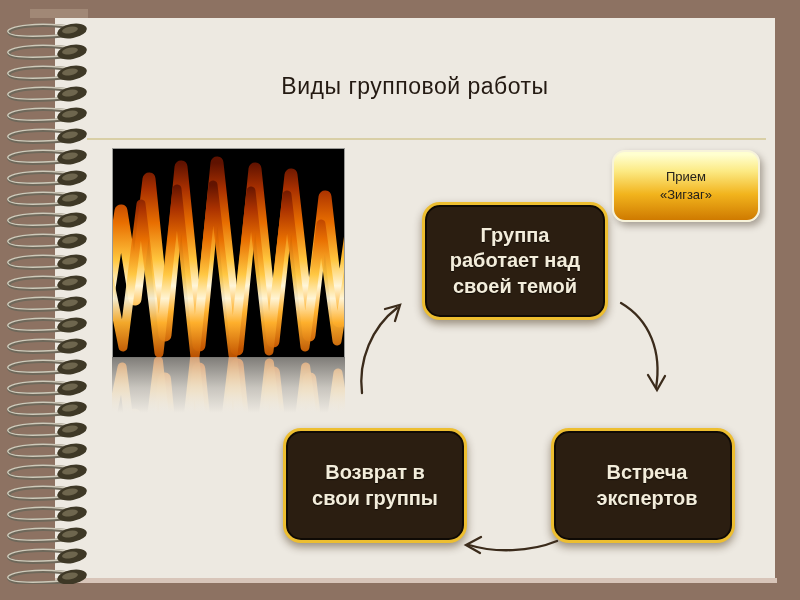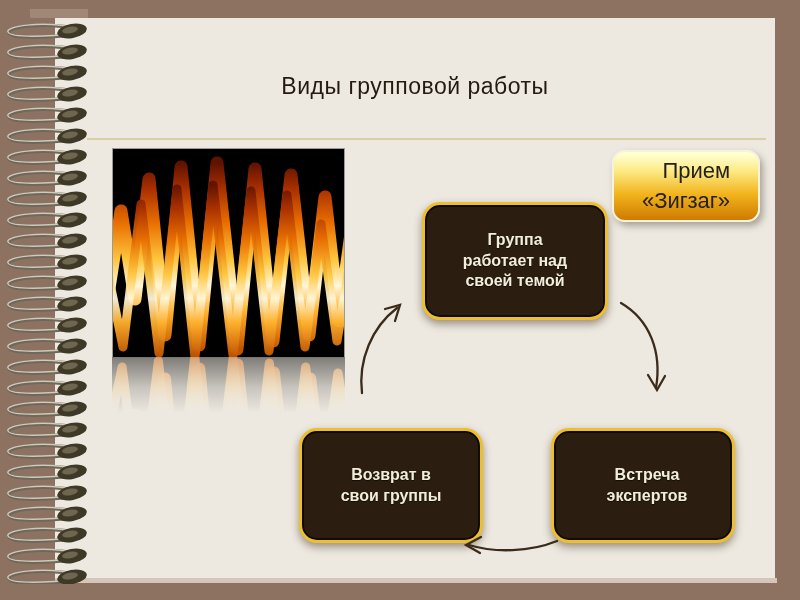--- a/index.html
+++ b/index.html
@@ -58,37 +58,37 @@
     background:linear-gradient(rgba(237,233,225,.45),rgba(237,233,225,.82) 55%,#ede9e1 100%);
   }
   .zigzag-badge{
     position:absolute;left:612px;top:150px;width:148px;height:72px;
     border-radius:13px;border:2px solid #f7f3da;box-sizing:border-box;
     background:linear-gradient(#ffffd0 4%,#fcea84 28%,#f2b41d 62%,#cf7a00 100%);
     box-shadow:3px 4px 7px rgba(40,25,10,.35);
     display:flex;align-items:center;justify-content:center;
   }
   .badge-label{
-    font-size:22px;line-height:1.35;color:#24211c;text-align:right;
+    font-size:13px;line-height:1.35;color:#24211c;text-align:center;
     white-space:pre-line;
   }
   .cycle-box{
     position:absolute;border-radius:18px;box-sizing:border-box;
     background:var(--box-fill);border:3px solid var(--accent-gold);
     box-shadow:0 4px 8px rgba(50,30,5,.45), inset 0 0 0 2px rgba(0,0,0,.65);
     display:flex;align-items:center;justify-content:center;
   }
   .cycle-box .step-label{
-    color:var(--box-text);font-weight:bold;font-size:16px;line-height:1.28;
+    color:var(--box-text);font-weight:bold;font-size:20px;line-height:1.28;
     text-align:center;white-space:pre-line;
     text-shadow:0 1px 1px rgba(0,0,0,.6);
   }
   #box-top{left:422px;top:202px;width:186px;height:118px;}
   #box-right{left:551px;top:428px;width:184px;height:115px;padding-left:8px;}
-  #box-left{left:299px;top:428px;width:184px;height:115px;align-items:center;}
+  #box-left{left:283px;top:428px;width:184px;height:115px;align-items:center;}
   .arrows{position:absolute;left:0;top:0;pointer-events:none;}
   .hidden-defs{position:absolute;width:0;height:0;overflow:hidden;}
 </style>
 </head>
 <body>
 
 <svg class="hidden-defs" aria-hidden="true">
   <defs>
     <linearGradient id="wg" x1="0" y1="0" x2="0" y2="1">
       <stop offset="0%" stop-color="#5f1200"></stop>

